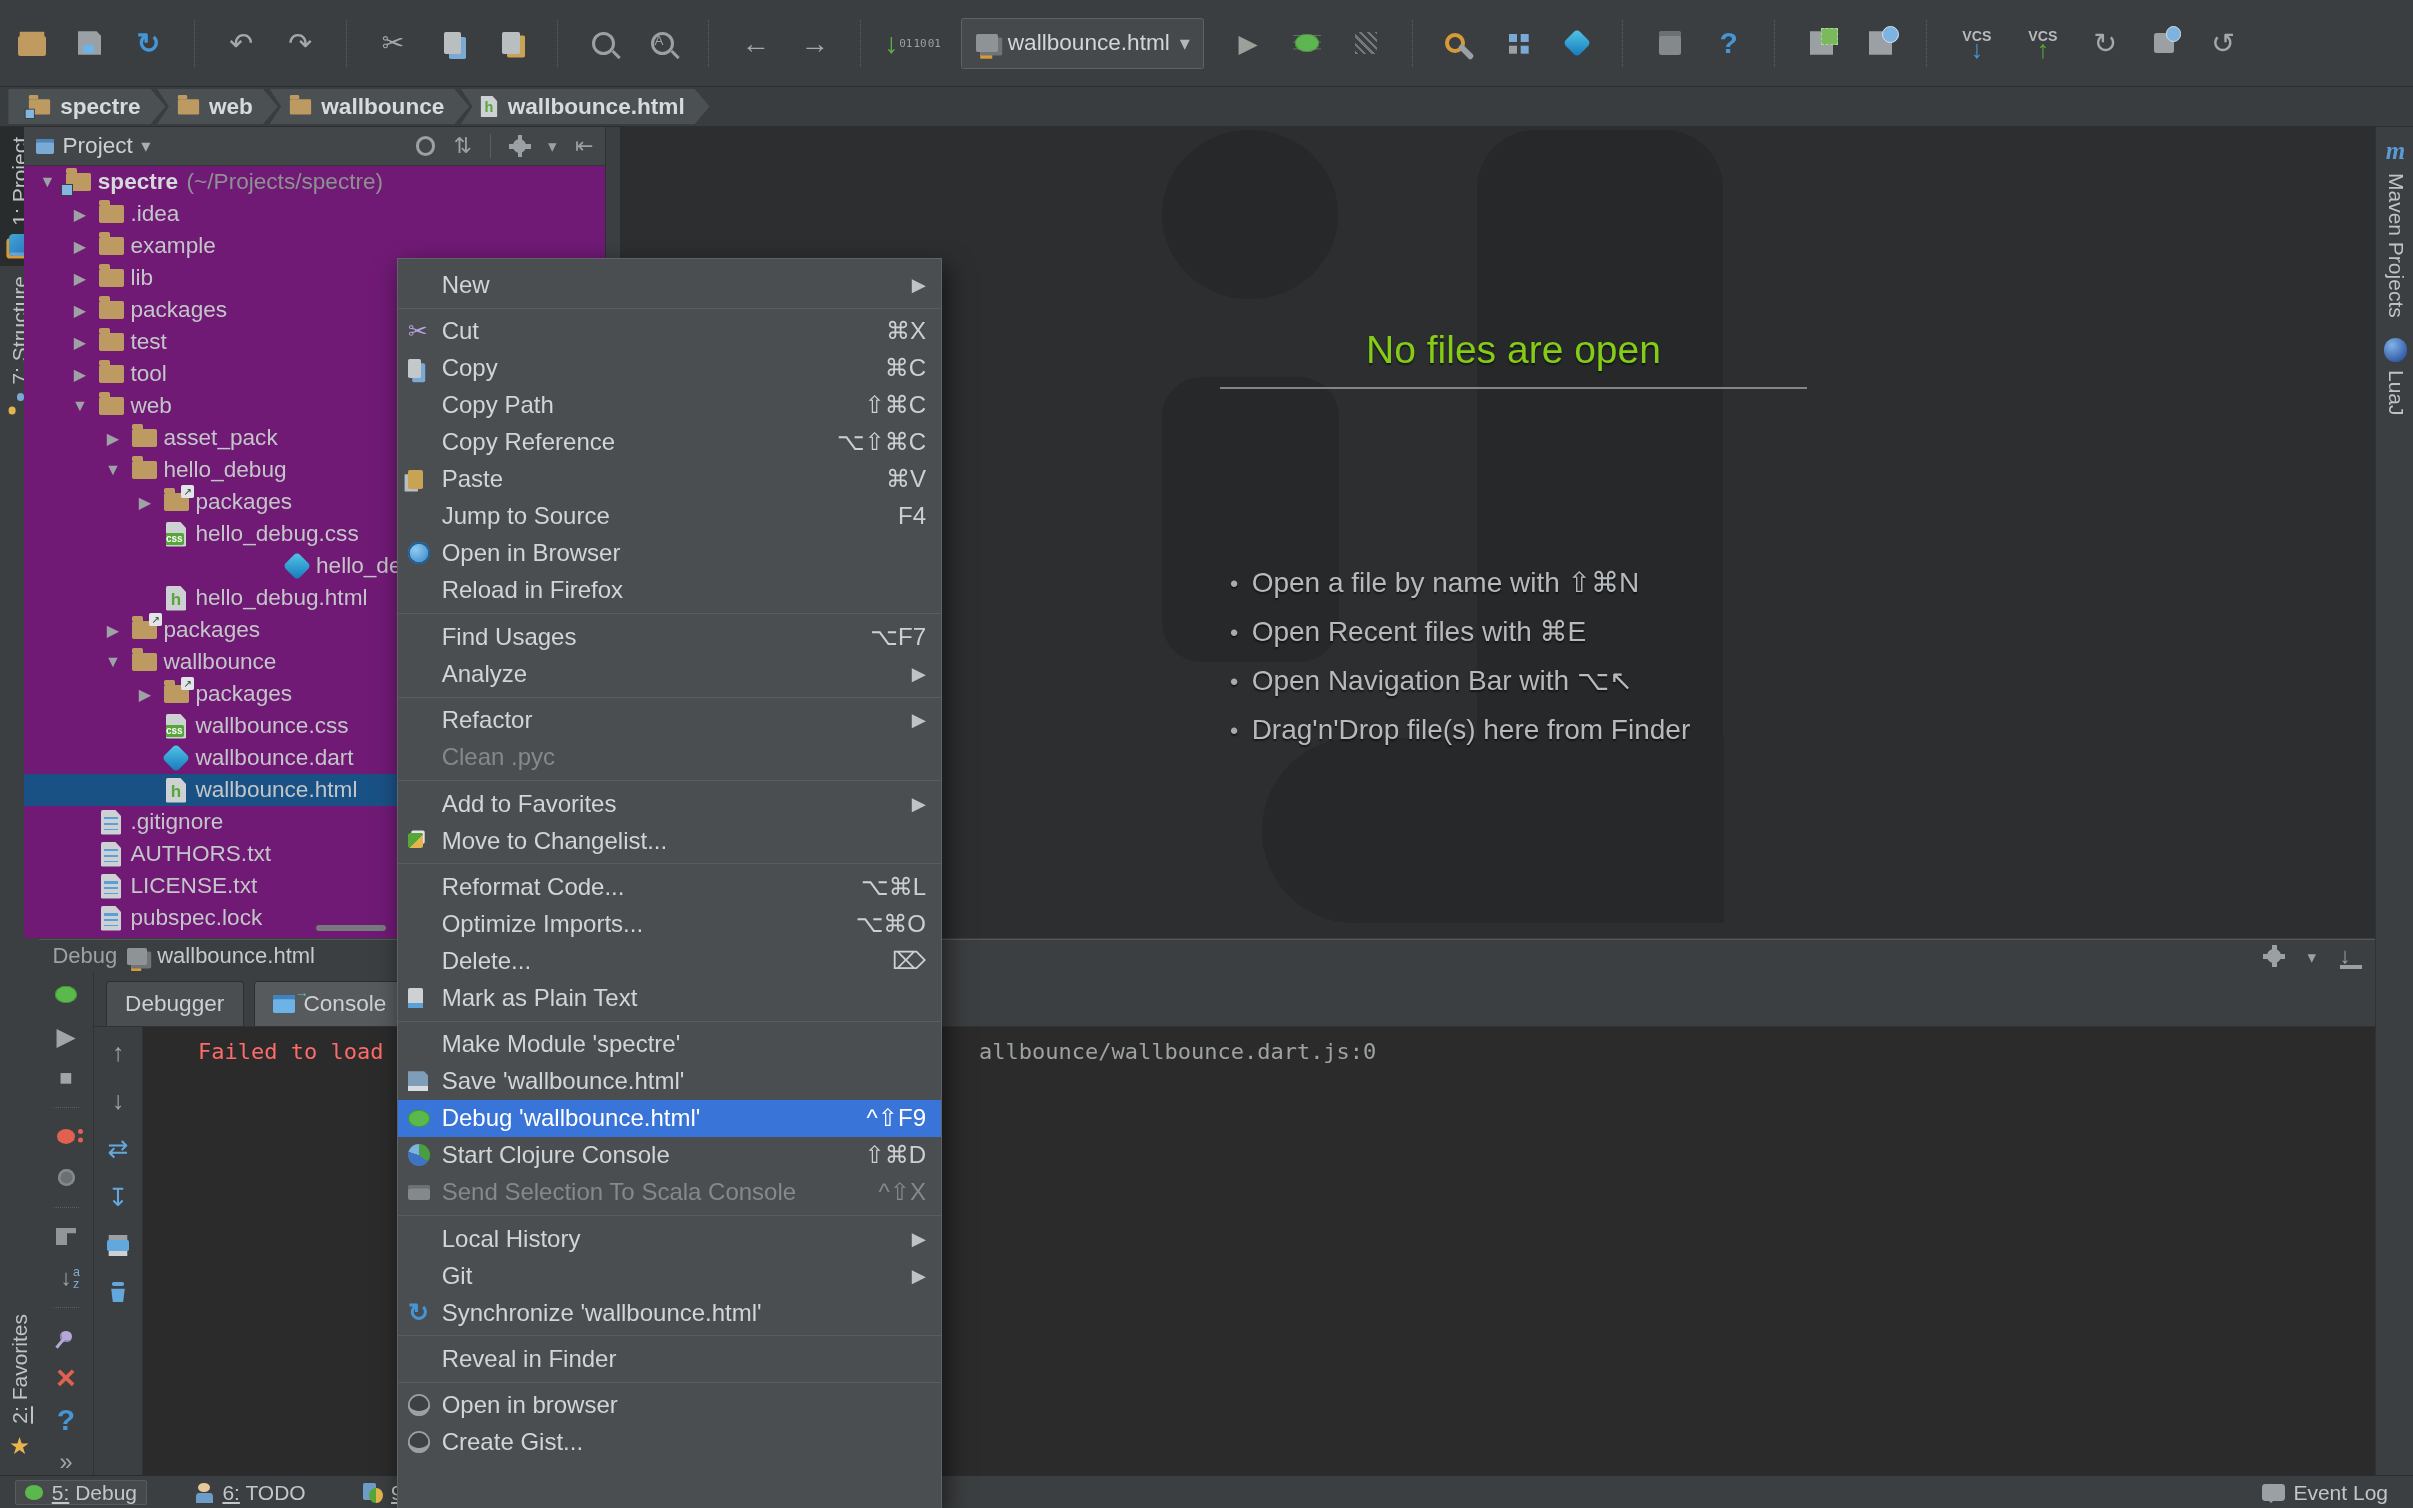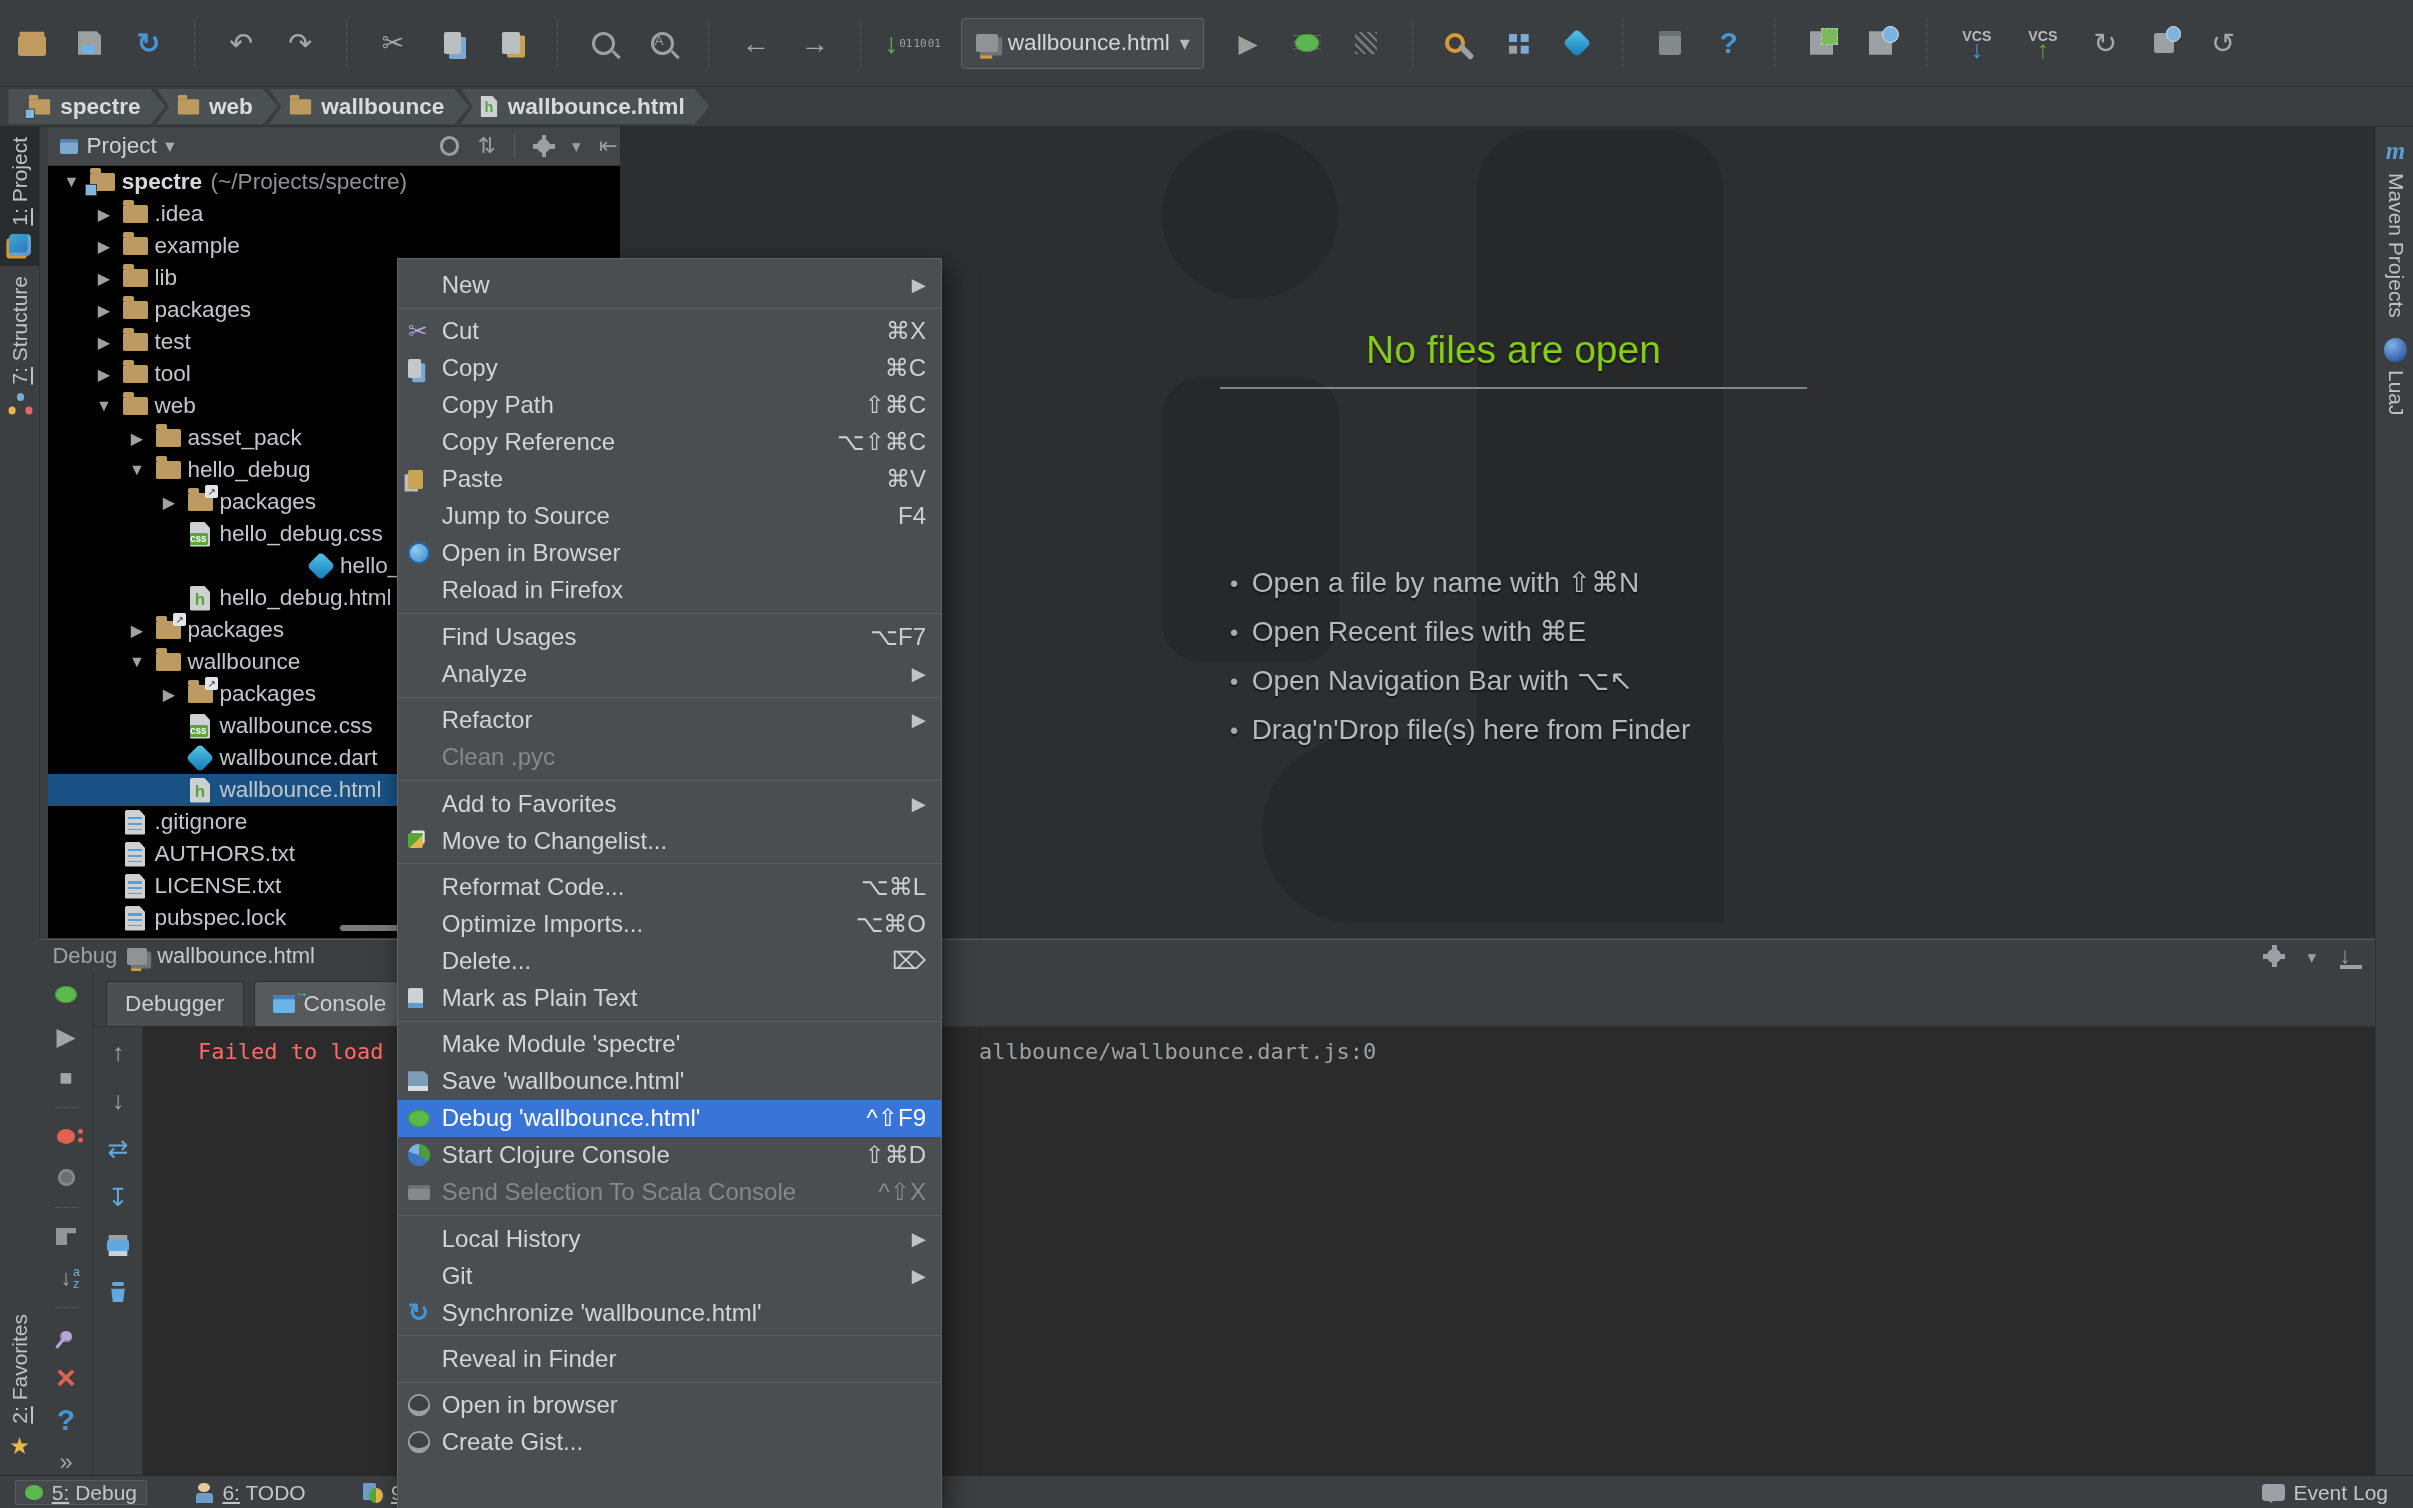--- a/index.html
+++ b/index.html
@@ -112,21 +112,21 @@
       box-shadow:inset -3.4px -3.4px 0 rgba(255,255,255,.25), -3.4px 3.4px 0 -0.8px #d69a38;}
   .i-structure-tab{width:22px;height:22px;position:relative;}
   .i-structure-tab::before{content:"";position:absolute;left:8.4px;top:0;width:7.5px;height:7.5px;border-radius:50%;background:#7aa9d4;
       box-shadow:-8.4px 13.4px 0 #e2b64c,8.4px 13.4px 0 #e06a6a;}
   .i-star::before{content:"★";color:#e8b64c;font-size:23.5px;}
   .i-maven{font:italic bold 25px "Liberation Serif",serif;color:#5b9bd5;}
   .i-maven::before{content:"m";}
   .i-luaj{width:23.5px;height:23.5px;border-radius:50%;background:radial-gradient(circle at 35% 30%,#7fb2e8,#1c3f8f);}
 
   
-  #projpanel{left:48px;top:127px;width:582px;height:811px;background:#000000;border-right:0.8px solid #2e3133;box-sizing:border-box;}
+  #projpanel{left:24px;top:127px;width:582px;height:811px;background:#701a75;border-right:0.8px solid #2e3133;box-sizing:border-box;}
   #projhead{position:absolute;left:0;top:0;width:100%;height:39px;background:#424648;border-bottom:0.8px solid #333638;
       display:flex;align-items:center;padding:0 11.7px;box-sizing:border-box;gap:8.4px;}
   #projhead .ph-ic{width:18.4px;height:15px;background:#7aa9d4;border-radius:1.7px;box-shadow:inset 0 3.4px 0 #4d83b5;}
   #projhead .ph-label{font-size:22.6px;color:#cdd0d2;}
   #projhead .ph-arrow::after{content:"▾";color:#aaaeb0;font-size:18.4px;}
   .ph-tools{margin-left:auto;display:flex;align-items:center;gap:18.4px;color:#9aa0a3;}
   .ph-circle{width:13.4px;height:13.4px;border:3.4px solid #9aa0a3;border-radius:50%;display:inline-block;}
   .ph-collapse::before{content:"⇅";font-size:22px;}
   .ph-div{width:0.8px;height:23.5px;background:#5b5f61;}
   .gear{position:relative;width:20px;height:20px;display:inline-block;}

